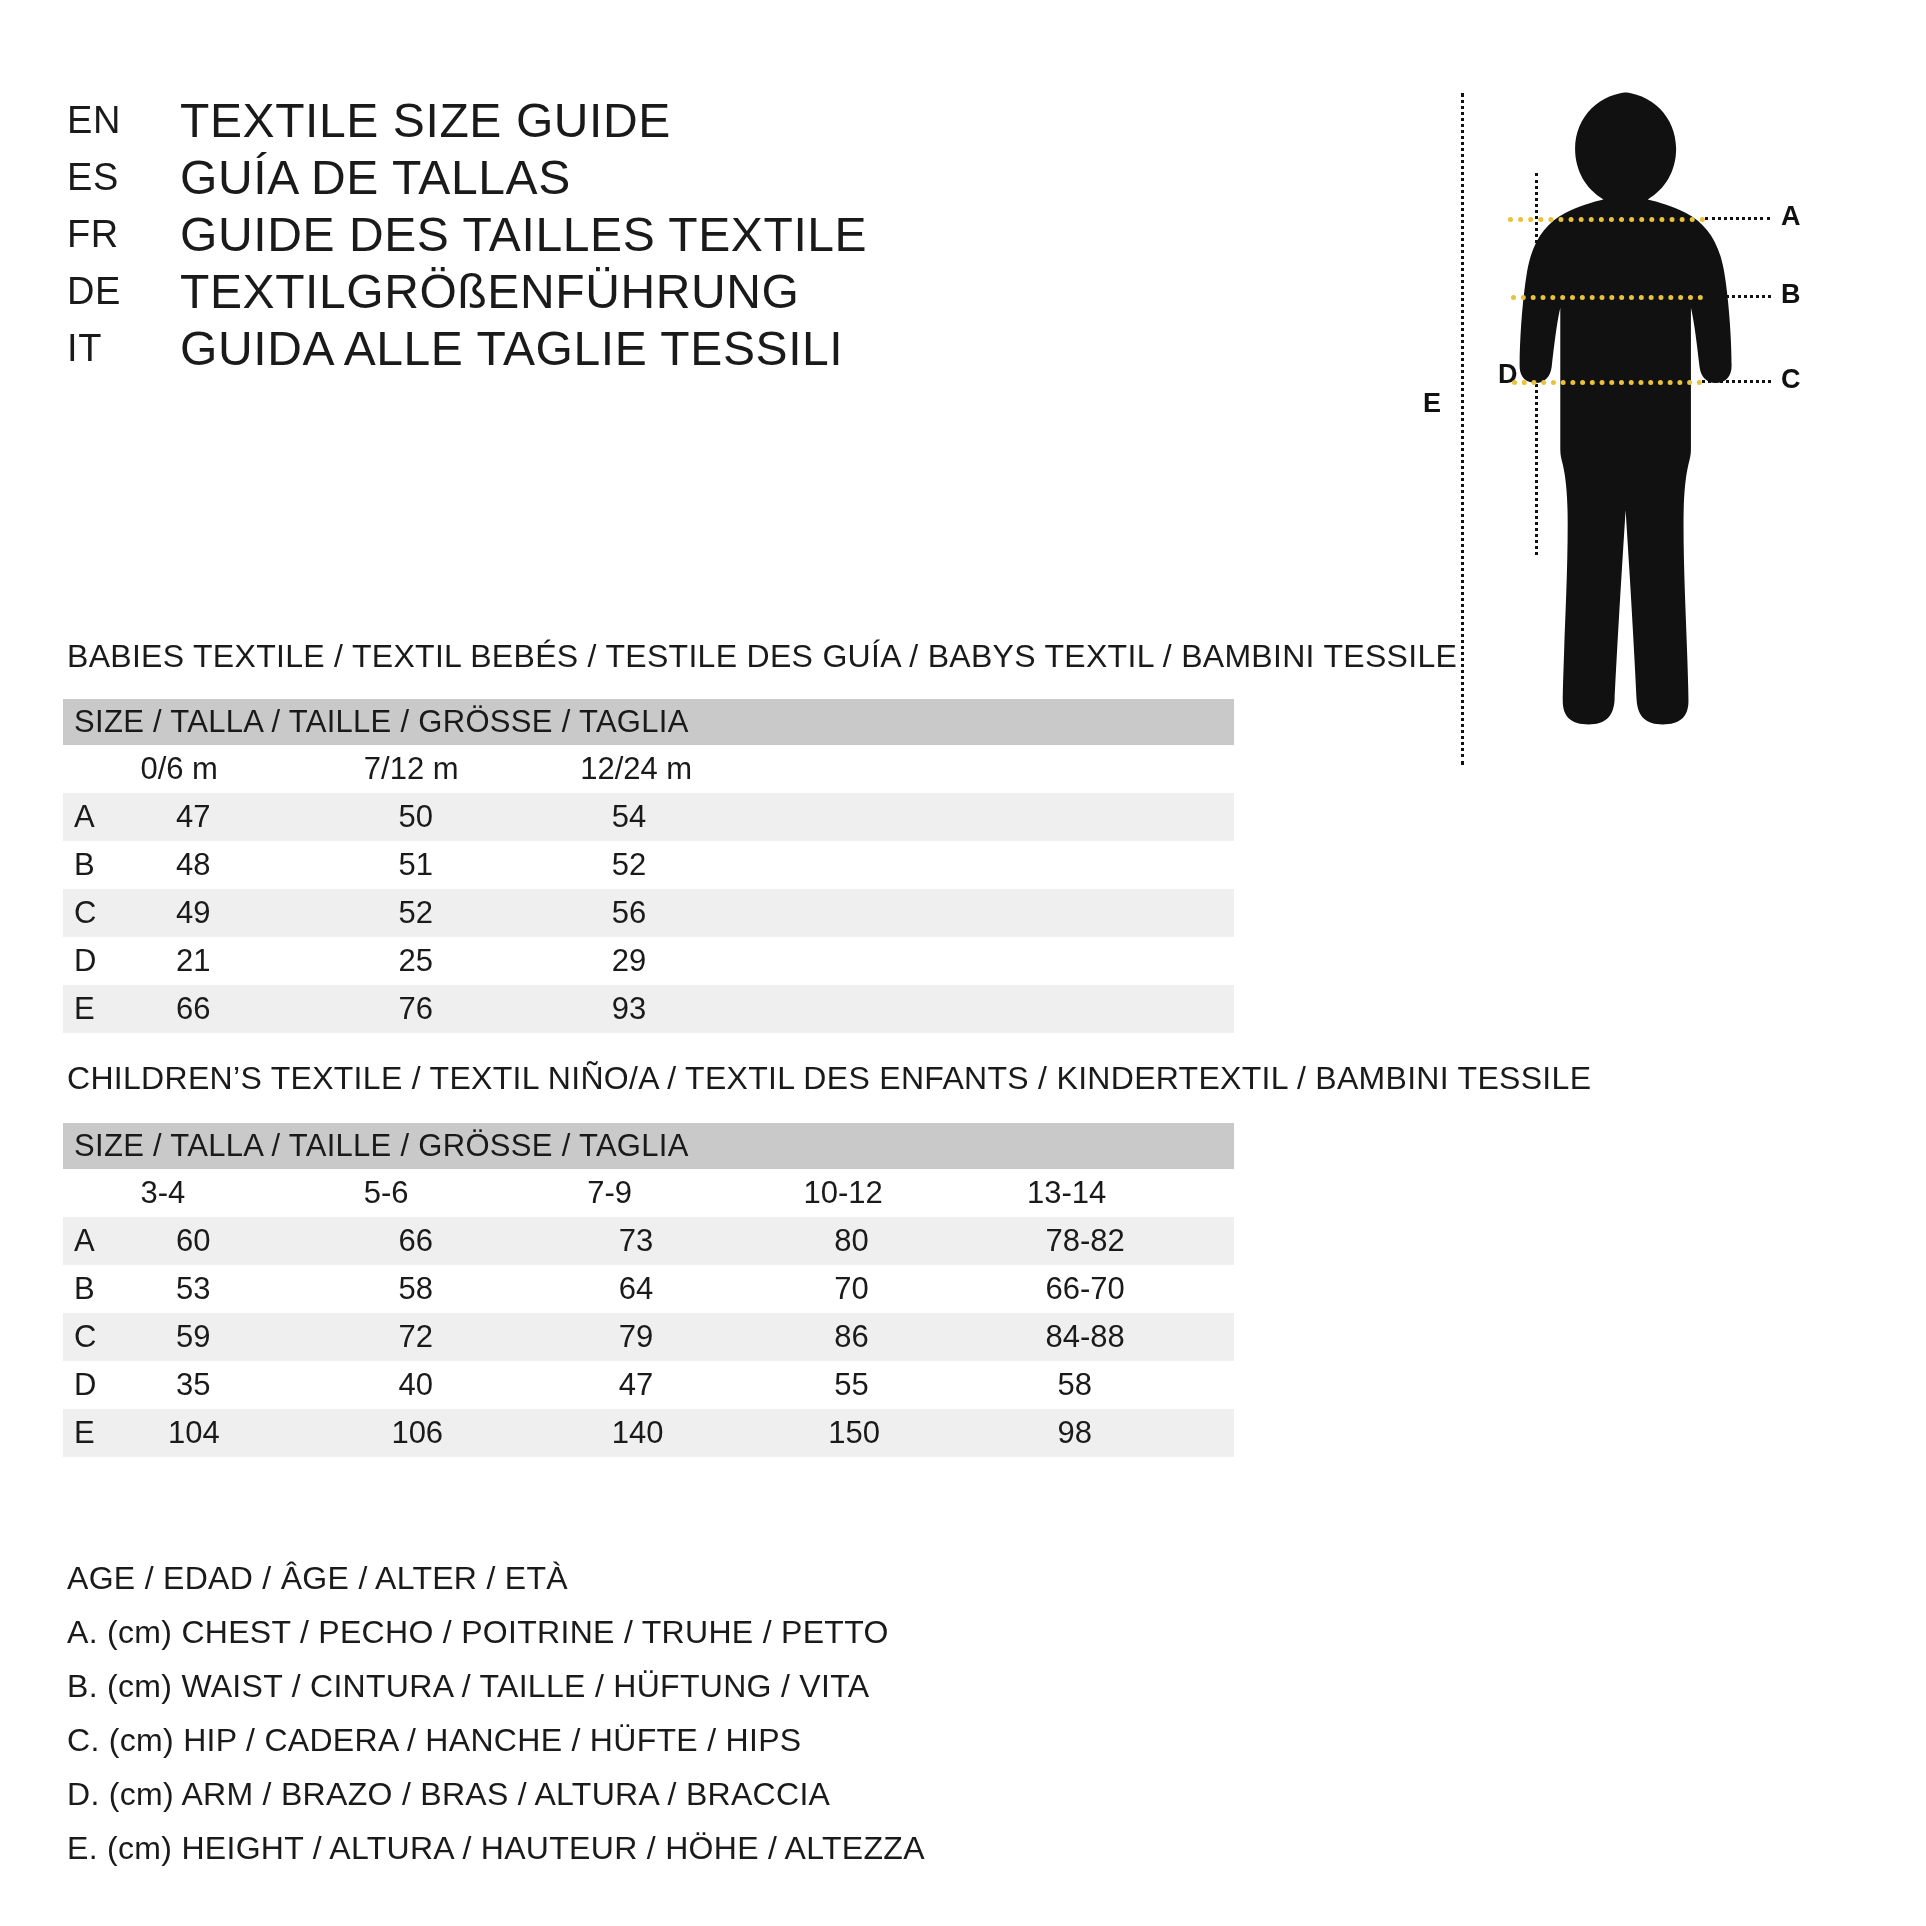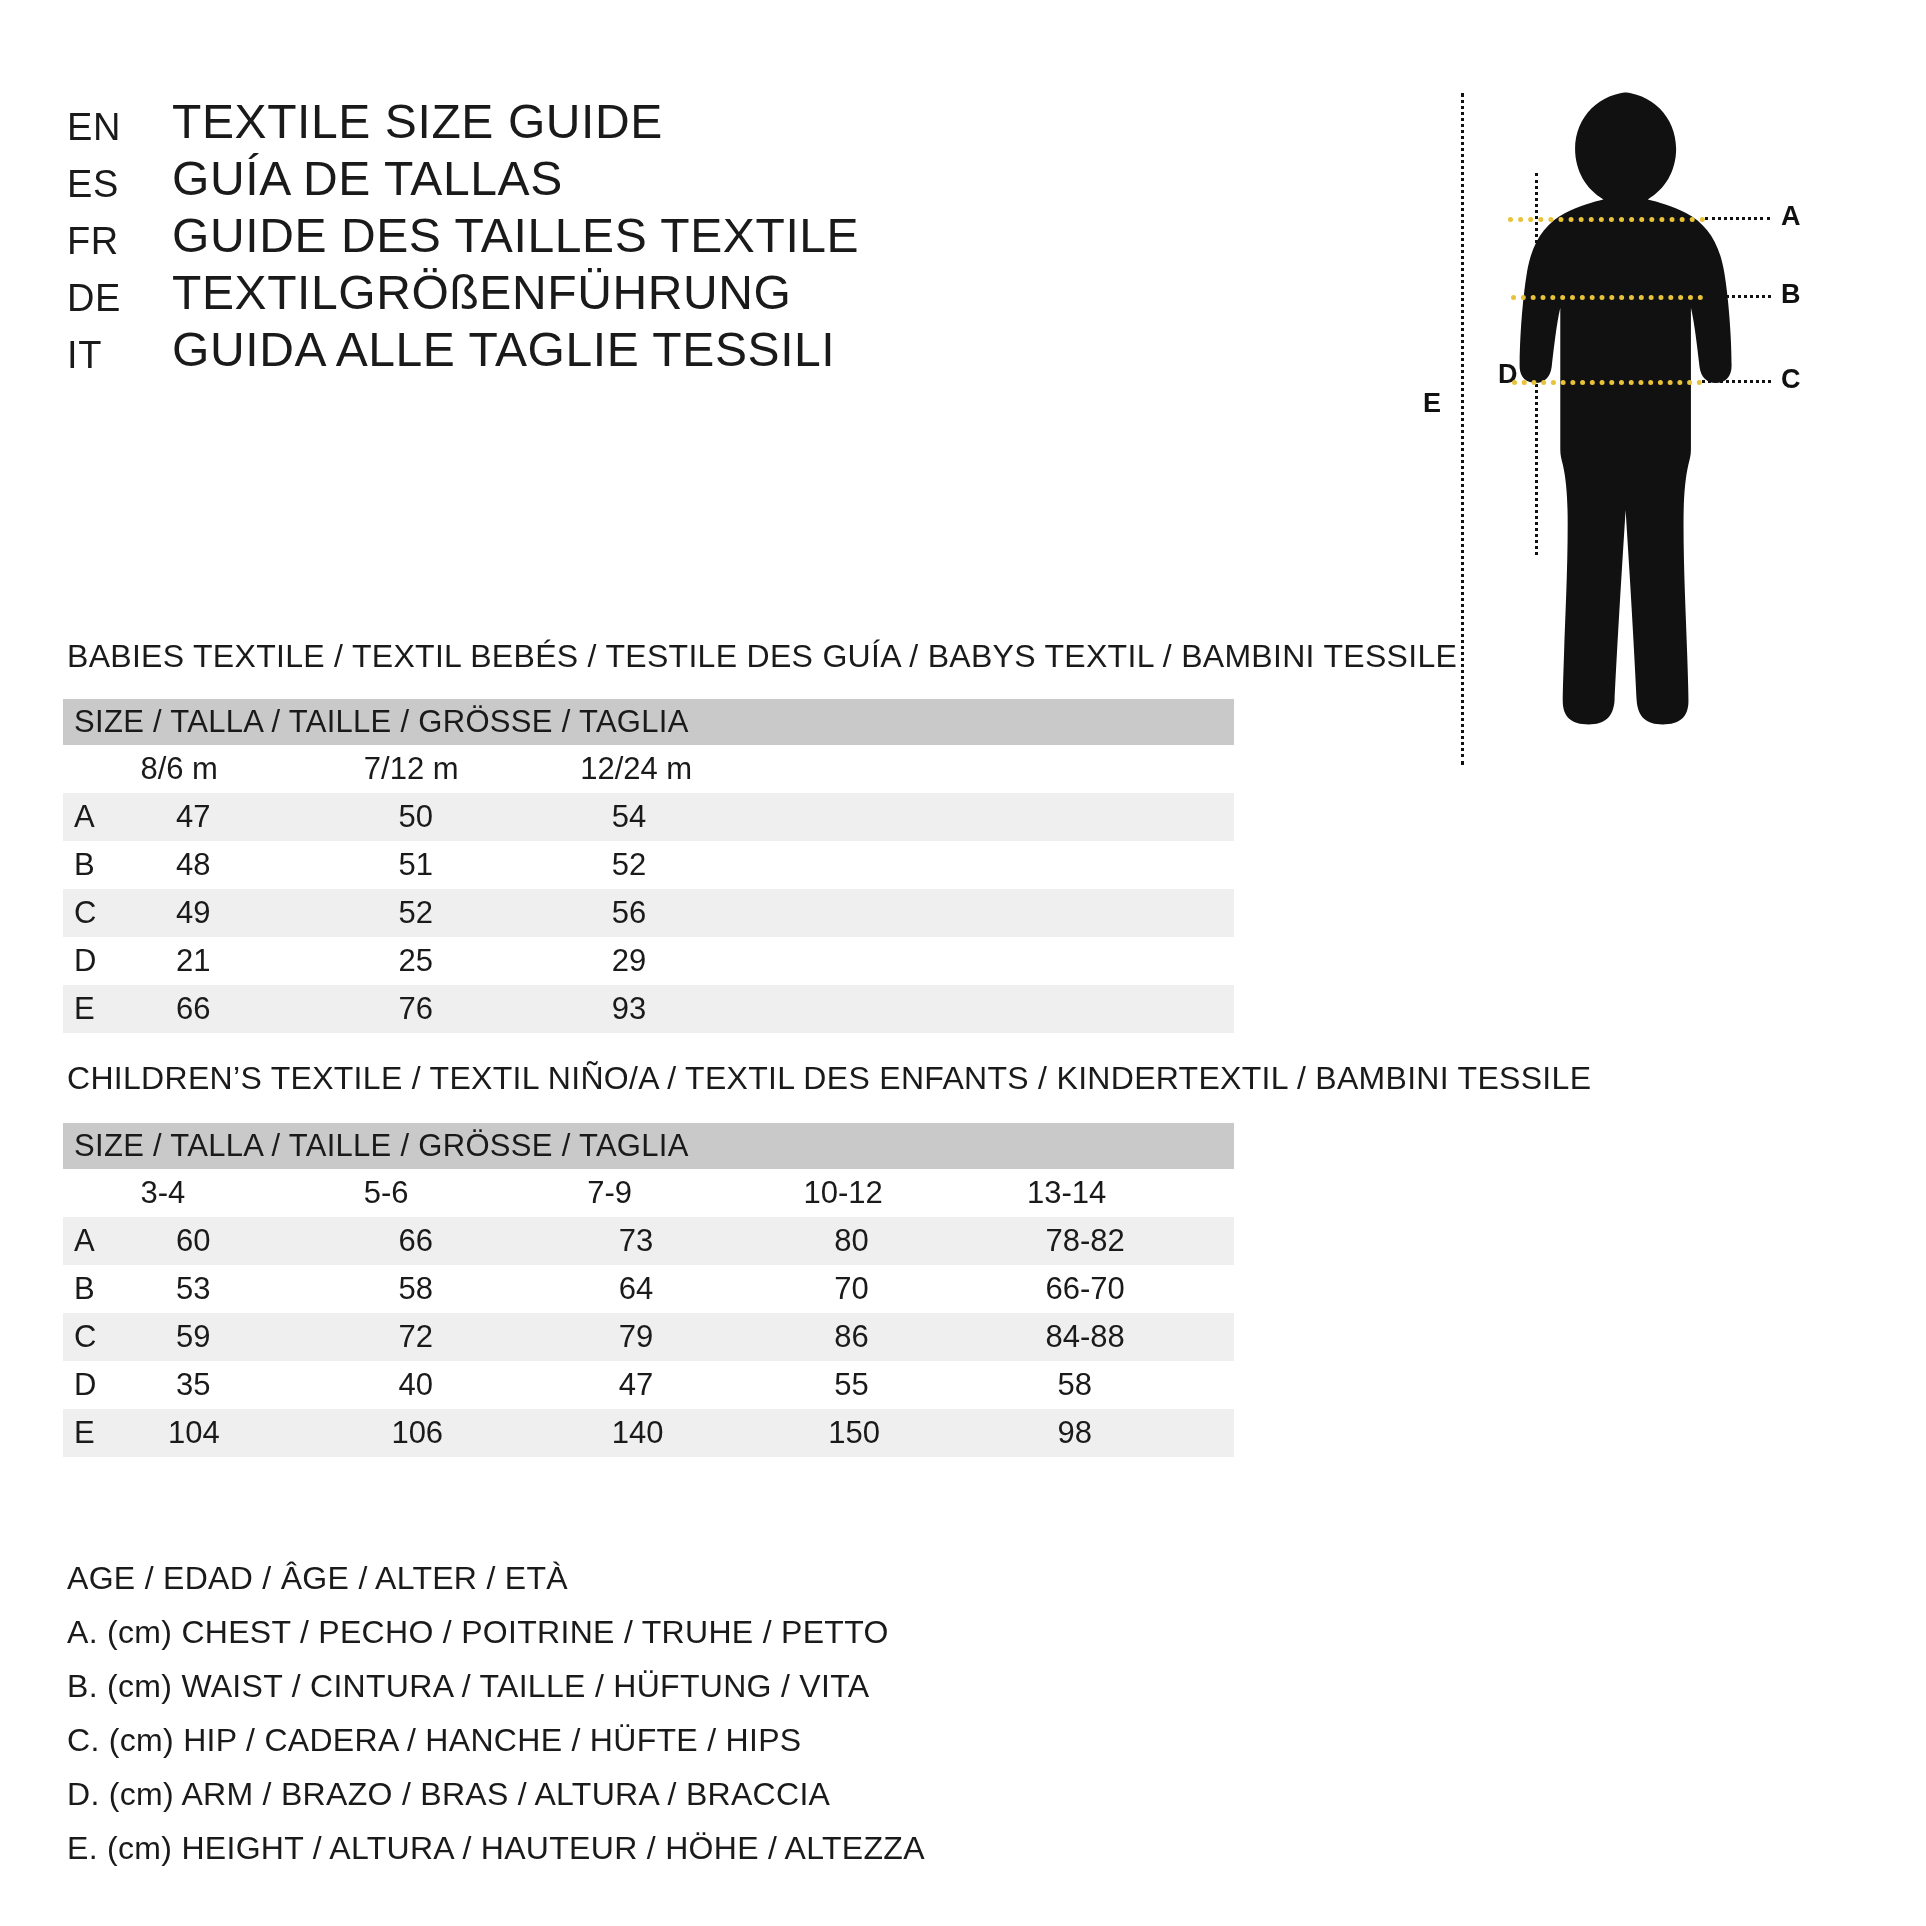--- a/index.html
+++ b/index.html
@@ -17,22 +17,23 @@
   }
 
   
   .lang-block {
     position: absolute;
     left: 67px;
     top: 92px;
   }
   .lang-row {
     display: flex;
-    align-items: flex-end;
+    align-items: center;
     height: 57px;
+    gap: 8px;
   }
   .lang-code {
     width: 105px;
     font-size: 38px;
     letter-spacing: 0.6px;
   }
   .lang-text {
     font-size: 48px;
     letter-spacing: 0.6px;
   }
@@ -217,21 +218,21 @@
 
 <div class="section-caption" style="left:67px; top:638px;">BABIES TEXTILE / TEXTIL BEBÉS / TESTILE DES GUÍA / BABYS TEXTIL / BAMBINI TESSILE</div>
 
 <table class="size-table" style="left:63px; top:699px; width:1171px;">
   <tbody>
       <tr class="hdr-band">
     <td colspan="4">SIZE / TALLA / TAILLE / GRÖSSE / TAGLIA</td>
   </tr>
   <tr class="sizes-row">
     <td class="col-label"></td>
-    <td class="cell-val" style="width:216px;">8/6 m</td>
+    <td class="cell-val" style="width:216px;">0/6 m</td>
     <td class="cell-val" style="width:209px;">7/12 m</td>
     <td class="cell-val">12/24 m</td>
   </tr>
   <tr class="row-shade">
     <td class="col-label">A</td>
     <td class="cell-val" style="padding-left:43px !important;">47</td>
     <td class="cell-val" style="padding-left:42px !important;">50</td>
     <td class="cell-val" style="padding-left:39px !important;">54</td>
   </tr>
   <tr class="row-plain">

